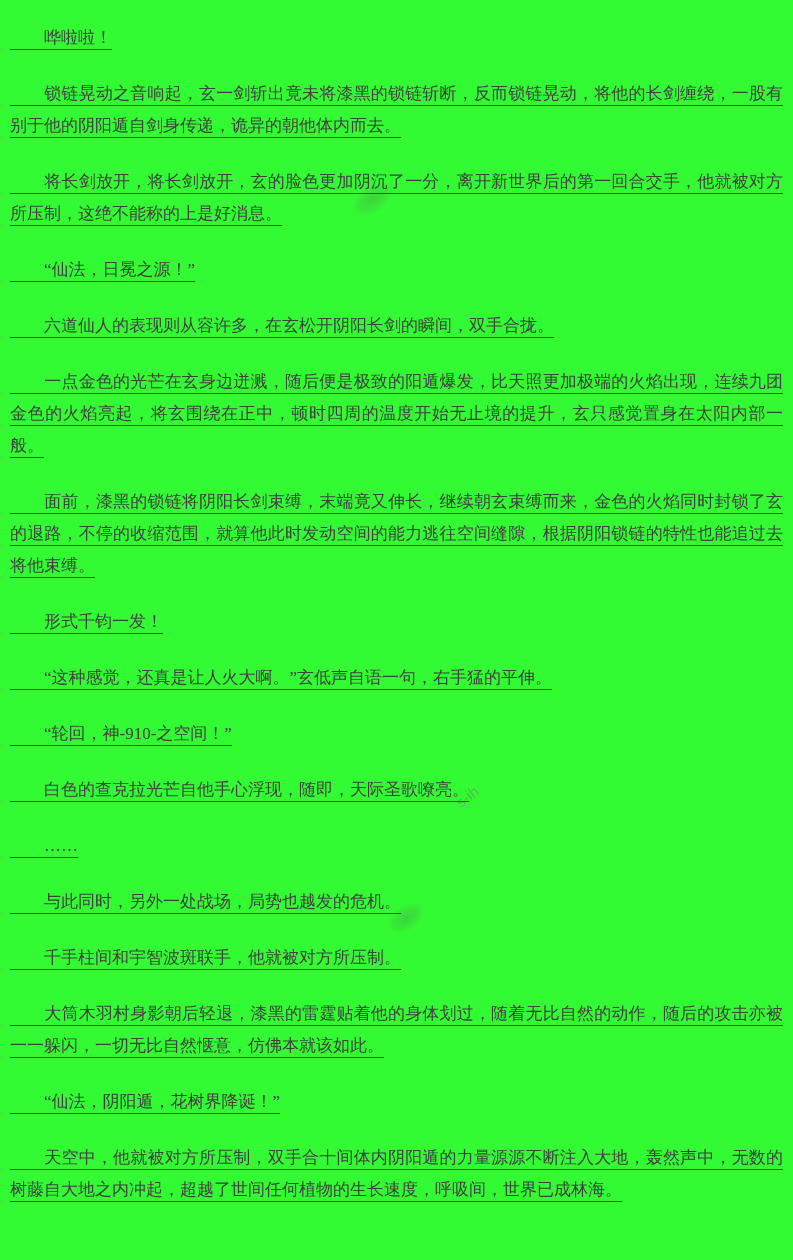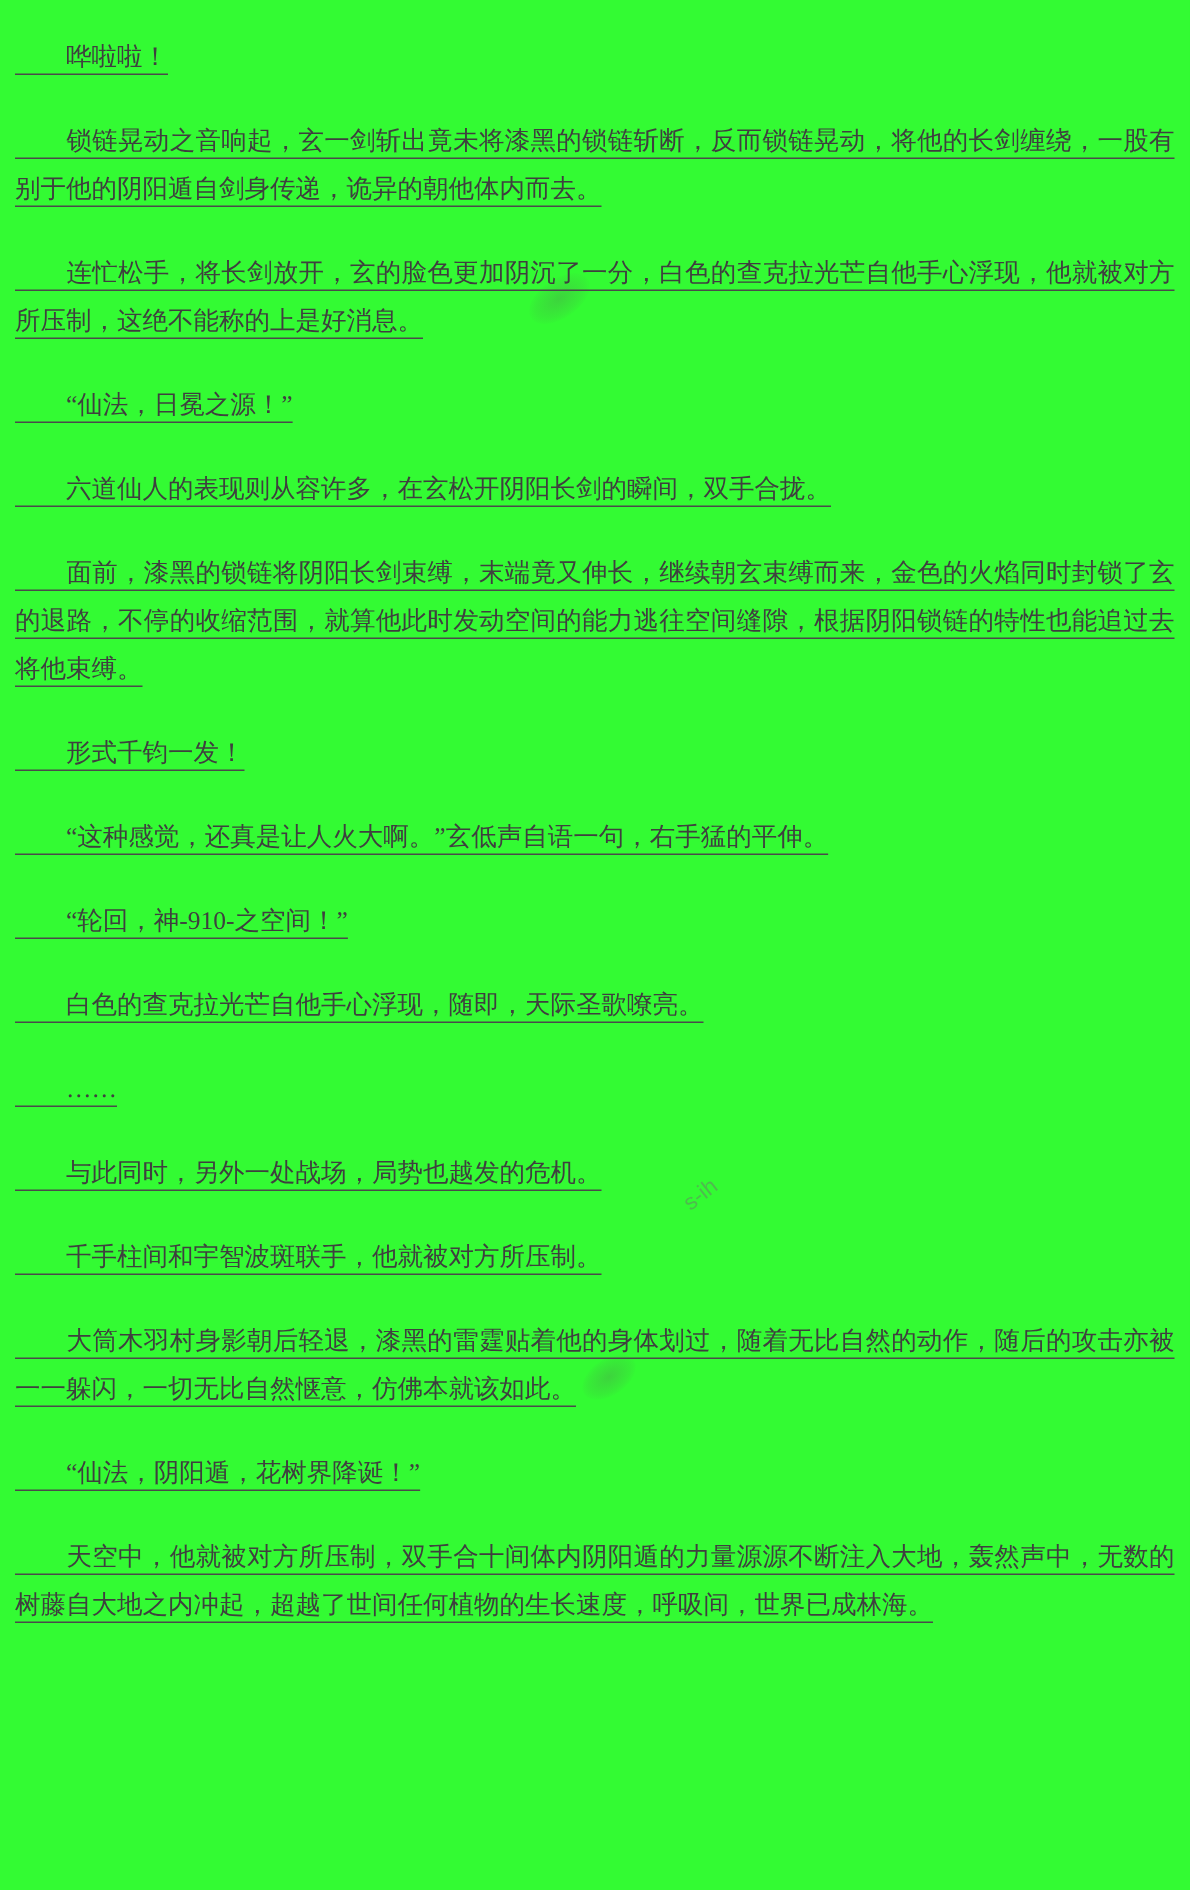--- a/index.html
+++ b/index.html
@@ -59,23 +59,24 @@
 </head>
 <body>
 
 <div class="watermark-smudge wm-smudge-1"></div>
 <span class="watermark wm-text-1">s-ih</span>
 <div class="watermark-smudge wm-smudge-2"></div>
 
 <div class="doc">
   <p>　　哗啦啦！</p>
   <p>　　锁链晃动之音响起，玄一剑斩出竟未将漆黑的锁链斩断，反而锁链晃动，将他的长剑缠绕，一股有别于他的阴阳遁自剑身传递，诡异的朝他体内而去。</p>
-  <p>　　连忙松手，将长剑放开，玄的脸色更加阴沉了一分，白色的查克拉光芒自他手心浮现，他就被对方所压制，这绝不能称的上是好消息。</p>
+  <p>　　将长剑放开，将长剑放开，玄的脸色更加阴沉了一分，离开新世界后的第一回合交手，他就被对方所压制，这绝不能称的上是好消息。</p>
   <p>　　“仙法，日冕之源！”</p>
   <p>　　六道仙人的表现则从容许多，在玄松开阴阳长剑的瞬间，双手合拢。</p>
+  <p>　　一点金色的光芒在玄身边迸溅，随后便是极致的阳遁爆发，比天照更加极端的火焰出现，连续九团金色的火焰亮起，将玄围绕在正中，顿时四周的温度开始无止境的提升，玄只感觉置身在太阳内部一般。</p>
   <p>　　面前，漆黑的锁链将阴阳长剑束缚，末端竟又伸长，继续朝玄束缚而来，金色的火焰同时封锁了玄的退路，不停的收缩范围，就算他此时发动空间的能力逃往空间缝隙，根据阴阳锁链的特性也能追过去将他束缚。</p>
   <p>　　形式千钧一发！</p>
   <p>　　“这种感觉，还真是让人火大啊。”玄低声自语一句，右手猛的平伸。</p>
   <p>　　“轮回，神-910-之空间！”</p>
   <p>　　白色的查克拉光芒自他手心浮现，随即，天际圣歌嘹亮。</p>
   <p>　　……</p>
   <p>　　与此同时，另外一处战场，局势也越发的危机。</p>
   <p>　　千手柱间和宇智波斑联手，他就被对方所压制。</p>
   <p>　　大筒木羽村身影朝后轻退，漆黑的雷霆贴着他的身体划过，随着无比自然的动作，随后的攻击亦被一一躲闪，一切无比自然惬意，仿佛本就该如此。</p>
   <p>　　“仙法，阴阳遁，花树界降诞！”</p>

